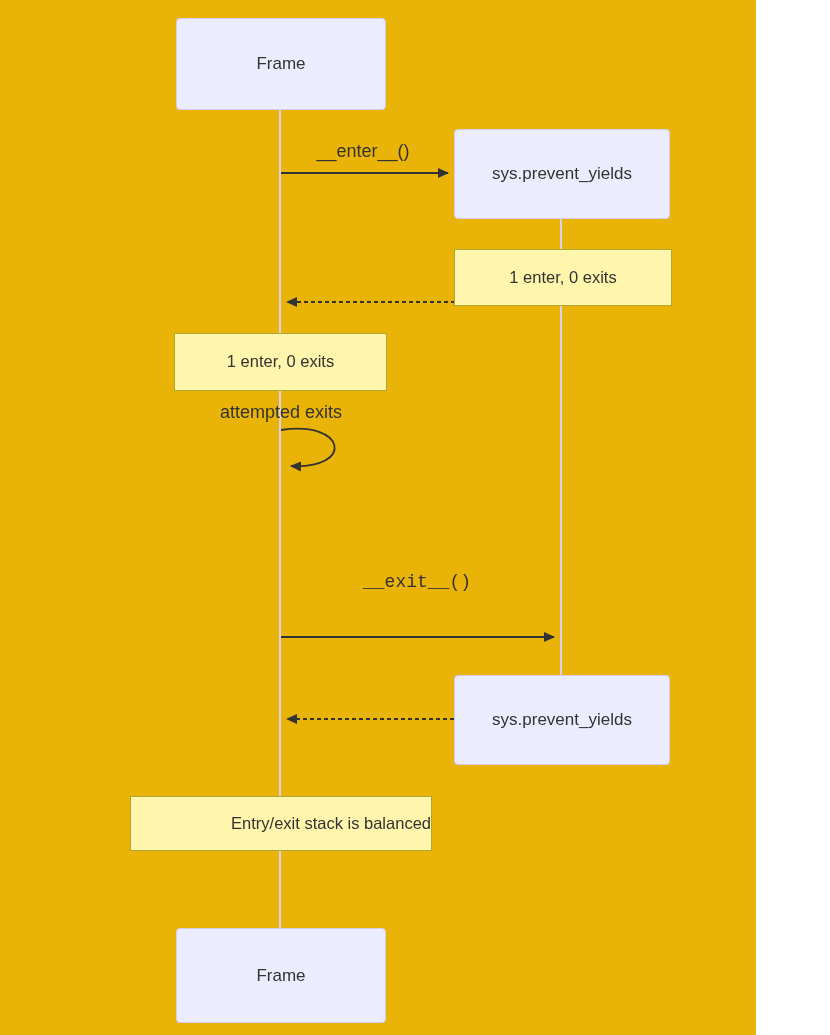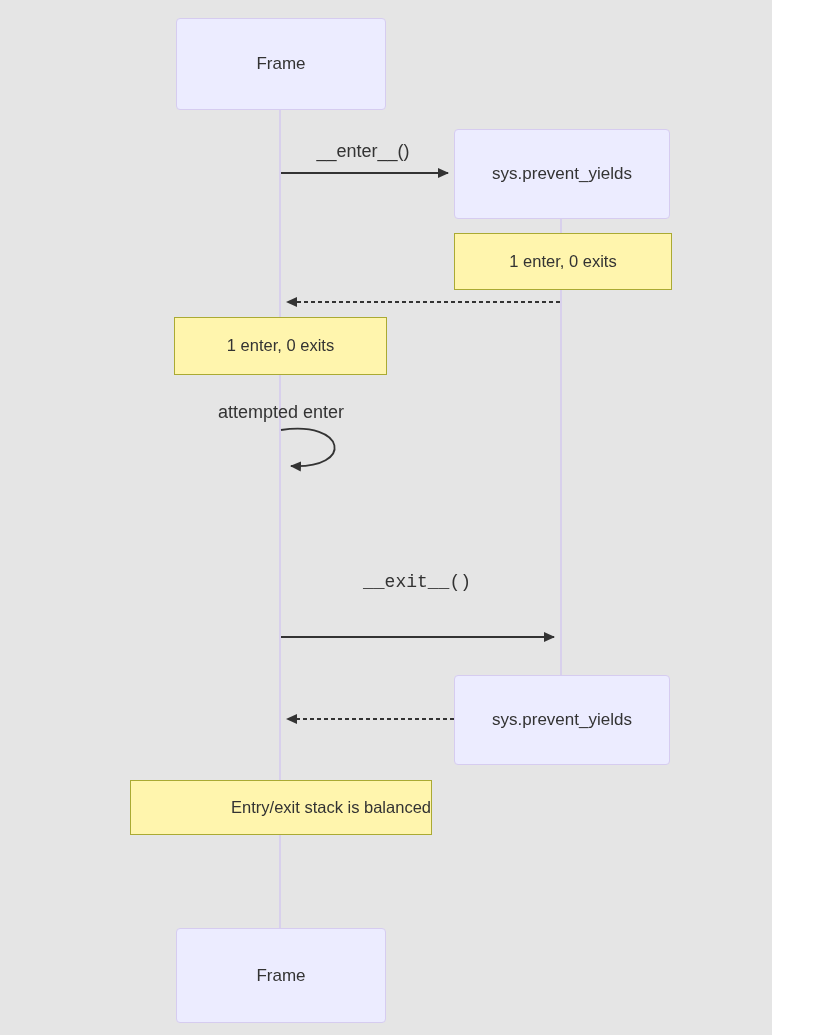--- a/index.html
+++ b/index.html
@@ -1,23 +1,22 @@
 <!DOCTYPE html>
 <html style="--actor_fill: #ececff; --actor_border: #d6ccf0; --lifeline: #d8d0ec; --note_fill: #fff5ad; --note_border: #aaaa33; --arrow: #333333; --text: #333333;"><head>
 <meta charset="utf-8">
 <style>
   html, body { margin:0; padding:0; background:#ffffff; }
   .canvas {
     position:relative;
     width:756px; height:1035px;
-    background:#e5e5e5;
+    background:#eab308;
     font-family:"Liberation Sans", sans-serif;
     color:var(--text, #333333);
     overflow:hidden;
-    padding-left:16px;
   }
   .layer { position:absolute; inset:0; width:830px; height:1035px; }
   svg.layer { z-index:1; }
 
   .actor {
     position:absolute;
     display:flex; align-items:center; justify-content:center;
     background:var(--actor_fill, #ececff);
     border:1px solid var(--actor_border, #d6ccf0);
     border-radius:4px;
@@ -28,20 +27,21 @@
   .note {
     position:absolute;
     display:flex; align-items:center; justify-content:center;
     flex-direction:column;
     background:var(--note_fill, #fff5ad);
     border:1.3px solid var(--note_border, #aaaa33);
     font-size:16.5px;
     line-height:1.3;
     text-align:center;
     z-index:3;
+    margin-top:16px;
   }
   .msg-label {
     position:absolute;
     transform:translateX(-50%);
     font-size:18px;
     white-space:nowrap;
     z-index:2;
   }
 
   #actor-frame-top    { left:176px; top:18px;  width:208px; height:90px; }
@@ -97,21 +97,21 @@
 
   <div class="actor" id="actor-sys-bottom">
     <span>sys.prevent_yields</span>
   </div>
 
   <div class="actor" id="actor-frame-bottom">
     <span>Frame</span>
   </div>
 
   <div class="msg-label" id="label-enter">__enter__()</div>
-  <div class="msg-label" id="label-yield">attempted enter</div>
+  <div class="msg-label" id="label-yield">attempted exits</div>
   <div class="msg-label" id="label-exit">__exit__()</div>
 
   <div class="note" id="note-right1">
     <span>1 enter, 0 exits</span>
   </div>
 
   <div class="note" id="note-left1">
     <span>1 enter, 0 exits</span>
   </div>
 

